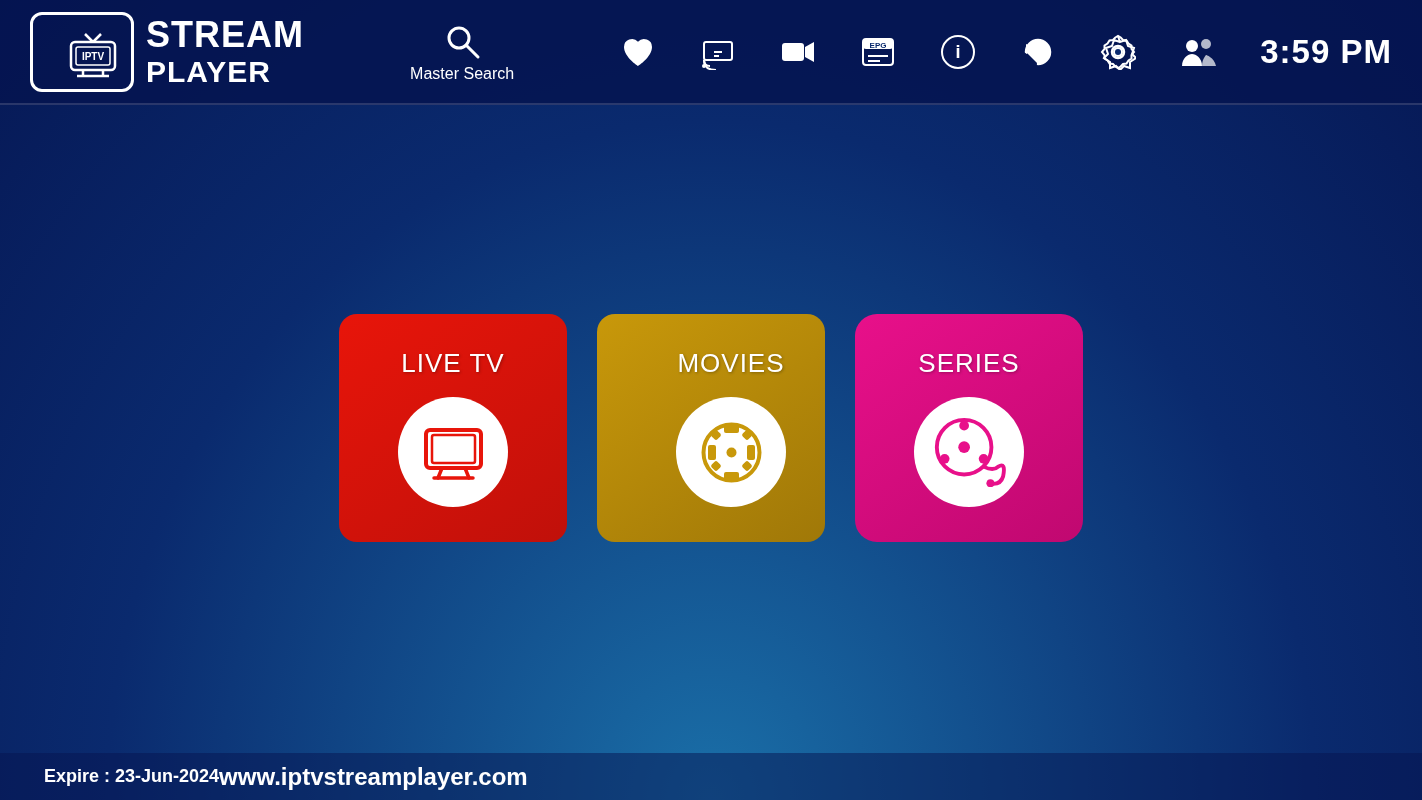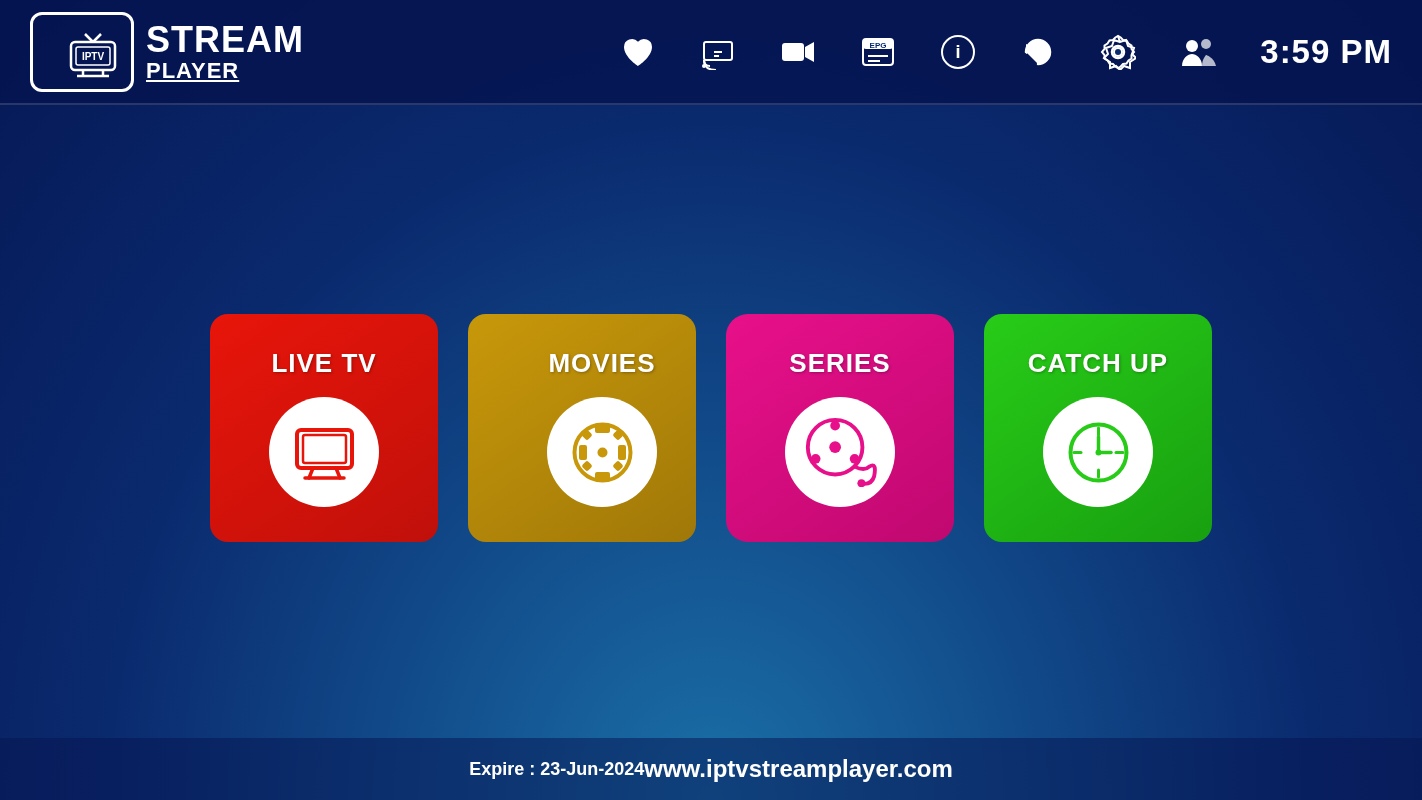--- a/index.html
+++ b/index.html
@@ -52,21 +52,21 @@
 
     #logo-text {
       font-size: 28px;
       font-weight: 900;
       line-height: 1.1;
       text-transform: uppercase;
       letter-spacing: 1px;
     }
 
     #logo-text .stream { font-size: 36px; }
-    #logo-text .player { font-size: 22px; text-decoration: underline; }
+    #logo-text .player { font-size: 30px; }
 
     #header-icons {
       display: flex;
       align-items: center;
       gap: 44px;
     }
 
     .header-icon {
       cursor: pointer;
       display: flex;
@@ -104,21 +104,21 @@
       flex-direction: column;
       align-items: center;
       justify-content: center;
       gap: 18px;
       cursor: pointer;
       transition: transform 0.1s;
     }
 
     .card-label {
       font-size: 26px;
-      font-weight: 700;
+      font-weight: 400;
       letter-spacing: 1px;
       text-transform: uppercase;
       color: white;
       text-shadow: 1px 1px 3px rgba(0,0,0,0.3);
     }
 
     .card-icon-circle {
       width: 110px;
       height: 110px;
       border-radius: 50%;
@@ -131,24 +131,24 @@
     .card-live { background: linear-gradient(145deg, #e8150a, #c0100a); }
     .card-movies { background: linear-gradient(145deg, #c8980a, #a07808); padding-left: 40px; }
     .card-series { background: linear-gradient(145deg, #e8108a, #c00870); border-radius: 22px; }
     .card-catchup { background: linear-gradient(145deg, #28cc18, #18a010); }
 
     
     #footer {
       position: absolute;
       bottom: 0;
       width: 100%;
-      height: 62px;
-      display: flex;
-      align-items: center;
-      justify-content: center;
+      height: 47px;
+      display: flex;
+      align-items: center;
+      justify-content: flex-start;
       padding: 0 44px;
       background: rgba(5, 20, 80, 0.5);
     }
 
     #expire-text {
       font-size: 18px;
       font-weight: bold;
       color: white;
     }
 
@@ -194,20 +194,27 @@
 
         <text x="30" y="38" text-anchor="middle" font-size="10" font-weight="bold" fill="white">IPTV</text>
       </svg>
     </div>
     <div id="logo-text">
       <div class="stream">STREAM</div>
       <div class="player">PLAYER</div>
     </div>
   </div>
 
+  <div id="search-area">
+    <svg width="40" height="40" viewBox="0 0 40 40" fill="white">
+      <circle cx="17" cy="17" r="10" stroke="white" stroke-width="3" fill="none"></circle>
+      <line x1="24" y1="24" x2="36" y2="36" stroke="white" stroke-width="3" stroke-linecap="round"></line>
+    </svg>
+    <span id="search-label">Master Search</span>
+  </div>
 
   <div id="header-icons">
 
     <div class="header-icon">
       <svg viewBox="0 0 36 36" fill="white">
           <path d="M18 32s-14-9-14-19a8 8 0 0 1 14-5.3A8 8 0 0 1 32 13c0 10-14 19-14 19z"></path>
         </svg>
     </div>
 
     <div class="header-icon">
@@ -327,39 +334,19 @@
         <circle cx="35" cy="13" r="5" fill="#e8108a"></circle>
         <circle cx="55" cy="47" r="5" fill="#e8108a"></circle>
         <circle cx="15" cy="47" r="5" fill="#e8108a"></circle>
 
         <path d="M55 55 Q65 60 70 55 Q78 50 75 65 Q72 75 60 72" stroke="#e8108a" stroke-width="4" fill="none" stroke-linecap="round"></path>
         <circle cx="62" cy="72" r="4" fill="#e8108a"></circle>
       </svg>
     </div>
   </div>
 
-  <div class="menu-card card-catchup">
-    <span class="card-label">CATCH UP</span>
-    <div class="card-icon-circle">
-      <svg width="75" height="75" viewBox="0 0 75 75" fill="none">
-
-        <circle cx="37.5" cy="37.5" r="28" stroke="#28cc18" stroke-width="4" fill="none"></circle>
-
-        <line x1="37.5" y1="13" x2="37.5" y2="20" stroke="#28cc18" stroke-width="3" stroke-linecap="round"></line>
-        <line x1="37.5" y1="55" x2="37.5" y2="62" stroke="#28cc18" stroke-width="3" stroke-linecap="round"></line>
-        <line x1="13" y1="37.5" x2="20" y2="37.5" stroke="#28cc18" stroke-width="3" stroke-linecap="round"></line>
-        <line x1="55" y1="37.5" x2="62" y2="37.5" stroke="#28cc18" stroke-width="3" stroke-linecap="round"></line>
-
-        <line x1="37.5" y1="37.5" x2="37.5" y2="22" stroke="#28cc18" stroke-width="3.5" stroke-linecap="round"></line>
-
-        <line x1="37.5" y1="37.5" x2="50" y2="37.5" stroke="#28cc18" stroke-width="3.5" stroke-linecap="round"></line>
-
-        <circle cx="37.5" cy="37.5" r="3" fill="#28cc18"></circle>
-      </svg>
-    </div>
-  </div>
 
 </div>
 
 <div id="footer">
   <span id="expire-text">Expire : 23-Jun-2024</span>
   <span id="website-text">www.iptvstreamplayer.com</span>
 </div>
 
 </body></html>

